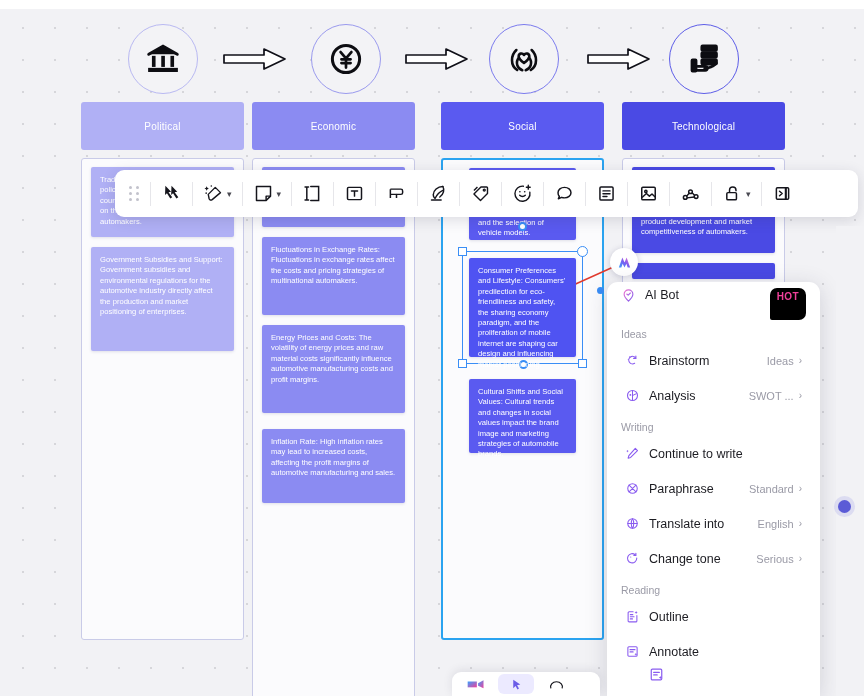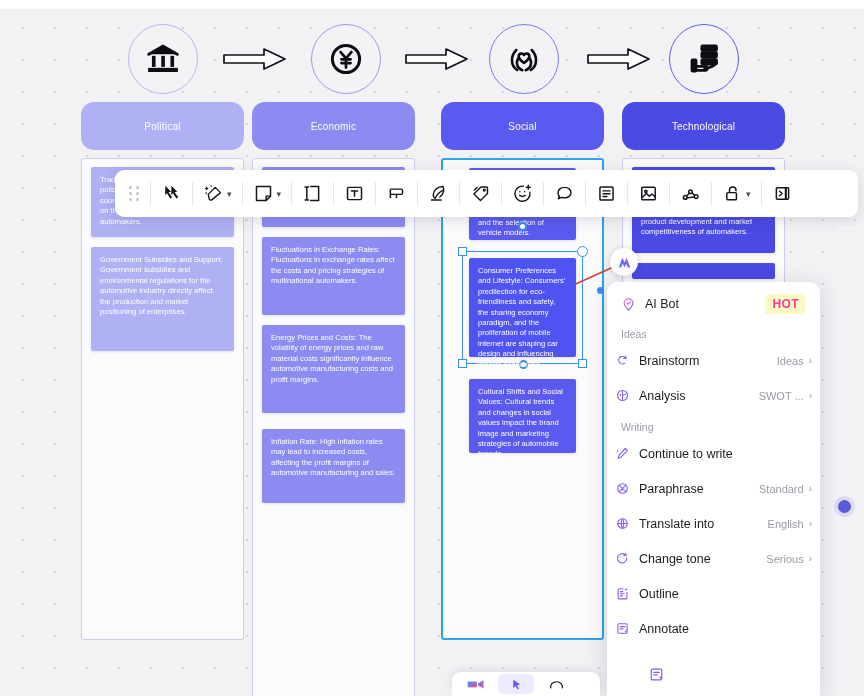--- a/index.html
+++ b/index.html
@@ -23,21 +23,21 @@
   .proc-circle {
     position:absolute; top:0; width:70px; height:70px; border-radius:50%;
     display:flex; align-items:center; justify-content:center;
     background:#f3f3f6;
   }
   .proc-arrow { position:absolute; top:22px; width:66px; height:26px; }
 
   
   .col { position:absolute; }
   .col-header {
-    height:48px; border-radius:13px; display:flex; align-items:center; justify-content:center;
+    height:48px; border-radius:3px; display:flex; align-items:center; justify-content:center;
     color:#fff; font-size:10px; letter-spacing:.2px;
   }
   .col-body {
     margin-top:8px; background:#fbfbfd; border:1px solid #c9cbe8; border-radius:3px;
   }
   .col-body.selected { border:2px solid #2aa3f0; }
   .note {
     background:#8b8bf2; color:#ffffff; border-radius:2px;
     font-size:7.6px; line-height:10.4px; padding:8px 9px;
     box-shadow:0 1px 3px rgba(40,40,90,.13);
@@ -71,29 +71,29 @@
   .grip { display:grid; grid-template-columns:repeat(2,3px); gap:3px 4px; padding:0 10px;}
   .grip i { width:3px; height:3px; border-radius:50%; background:#c2c2cc; display:block;}
 
   
   #ai-panel {
     position:absolute; left:607px; top:282px; width:213px; height:414px;
     background:#fff; border-radius:11px 11px 0 0;
     box-shadow:0 4px 22px rgba(40,40,70,.17);
     padding:6px 0 0 0; overflow:hidden;
   }
-  .ai-head { display:flex; align-items:center; height:32px; padding:0 14px; }
+  .ai-head { display:flex; height:32px; padding:0 14px; }
   .ai-head .t { font-size:12.5px; color:#1c1c22; margin-left:9px; flex:1;}
   .hot {
-    position:relative; background:#fef9c3; color:#f0409a; font-size:12px; font-weight:bold;
+    position:relative; background:#000000; color:#f0409a; font-size:10px; font-weight:bold;
     padding:3px 7px; border-radius:7px 7px 7px 2px; letter-spacing:.4px;
   }
   .ai-sec { font-size:10.5px; color:#9a9aa6; padding:8px 14px 3px; }
   .ai-row {
-    display:flex; align-items:center; height:35px; padding:0 8px; cursor:pointer;
+    display:flex; align-items:center; height:35px; padding:0 18px; cursor:pointer;
   }
   .ai-row .lbl { font-size:12.5px; color:#1c1c22; margin-left:9px; flex:1; }
   .ai-row .val { font-size:11px; color:#9a9aa6; margin-right:5px; }
   .ai-row .chev { font-size:10px; color:#9a9aa6; }
 
   
   #ai-float {
     position:absolute; left:610px; top:248px; width:28px; height:28px; border-radius:50%;
     background:#fff; box-shadow:0 1px 6px rgba(40,40,90,.22);
     display:flex; align-items:center; justify-content:center;
@@ -479,20 +479,21 @@
     <svg width="15" height="15" viewBox="0 0 24 24" fill="none" stroke="#8a5cf0" stroke-width="1.8" stroke-linecap="round">
       <path d="M18.8 11.4 a7.4 7.4 0 1 1 -2.4-5.2"></path>
       <path d="M17.4 3.6 V6.9 H14.1"></path>
       <circle cx="9.2" cy="9.6" r=".9" fill="#8a5cf0" stroke="none"></circle>
     </svg>
     <span class="lbl">Change tone</span>
     <span class="val">Serious</span>
     <span class="chev">›</span>
   </div>
 
+  <div class="ai-sec">Reading</div>
 
   <div class="ai-row">
     <svg width="15" height="15" viewBox="0 0 24 24" fill="none" stroke="#8a5cf0" stroke-width="1.7" stroke-linecap="round" stroke-linejoin="round">
       <path d="M19 10.5 V19 a1.6 1.6 0 0 1 -1.6 1.6 H6.6 A1.6 1.6 0 0 1 5 19 V6 a1.6 1.6 0 0 1 1.6-1.6 H13"></path>
       <path d="M8.5 9 H12.5 M8.5 12.4 H14.5 M8.5 15.8 H12"></path>
       <path d="M17.8 3 l.8 1.7 1.7 .8 -1.7 .8 -.8 1.7 -.8-1.7 -1.7-.8 1.7-.8z" fill="#8a5cf0" stroke="none"></path>
     </svg>
     <span class="lbl">Outline</span>
     <span class="val"></span>
     <span class="chev"></span>

